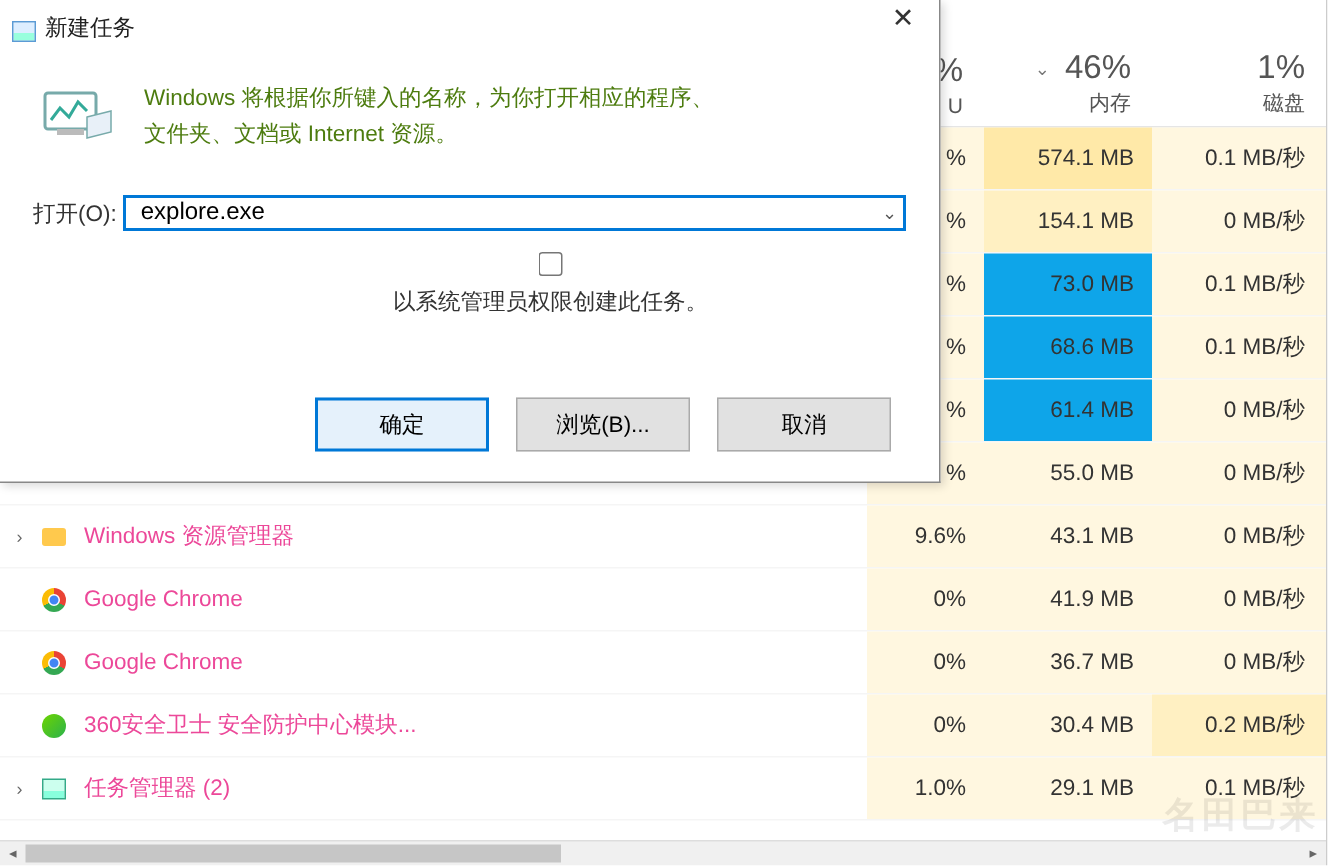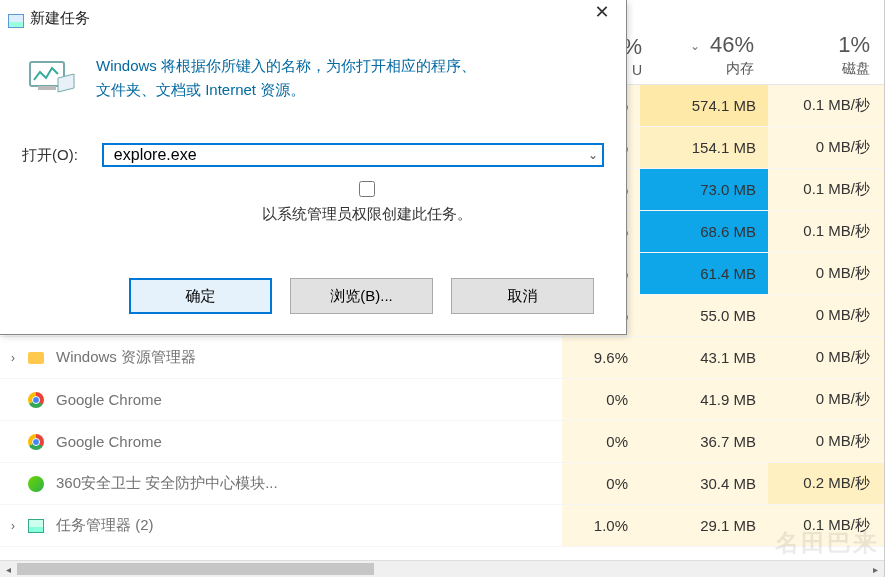--- a/index.html
+++ b/index.html
@@ -69,37 +69,37 @@
   }
   .tm-row .icon {
     width: 20px; height: 20px;
     margin-right: 10px;
     display: inline-flex; align-items: center; justify-content: center;
     font-size: 14px;
   }
   .tm-row .name {
     flex: 1;
     font-size: 15px;
-    color: #737373;
+    color: #ec4899;
     white-space: nowrap;
     overflow: hidden;
   }
   .tm-row .cpu {
     width: 78px;
     text-align: right;
     padding-right: 12px;
     background: #fff7e0;
     height: 100%;
     display: flex;
     align-items: center;
     justify-content: flex-end;
     font-size: 15px;
   }
   .tm-row .mem {
-    width: 128px;
+    width: 112px;
     text-align: right;
     padding-right: 12px;
     height: 100%;
     display: flex;
     align-items: center;
     justify-content: flex-end;
     font-size: 15px;
   }
   .tm-row .disk {
     width: 116px;
@@ -188,28 +188,28 @@
     gap: 20px;
   }
   .run-icon {
     width: 48px; height: 40px;
     flex-shrink: 0;
   }
   .run-icon svg { width:100%; height:100%; }
   .desc {
     font-size: 15px;
     line-height: 1.6;
-    color: #0369a1;
+    color: #4d7c0f;
   }
 
   .open-row {
     display: flex;
     align-items: center;
-    gap: 24px;
-    margin: 41px 22px 6px 22px;
+    gap: 4px;
+    margin: 28px 22px 6px 22px;
   }
   .open-label {
     font-size: 15px;
     white-space: nowrap;
   }
   .combo {
     flex: 1;
     position: relative;
   }
   .combo input {
@@ -242,21 +242,21 @@
     width:16px;height:16px;
   }
 
   .buttons {
     display: flex;
     gap: 18px;
     justify-content: flex-end;
     padding: 54px 32px 20px 0;
   }
   .buttons button {
-    width: 143px;
+    width: 116px;
     height: 36px;
     font-size: 15px;
     font-family: inherit;
     background: #e1e1e1;
     border: 1px solid #aaa;
     cursor: pointer;
   }
   .buttons button.primary {
     border: 2px solid #0078d7;
     background: #e5f1fb;

